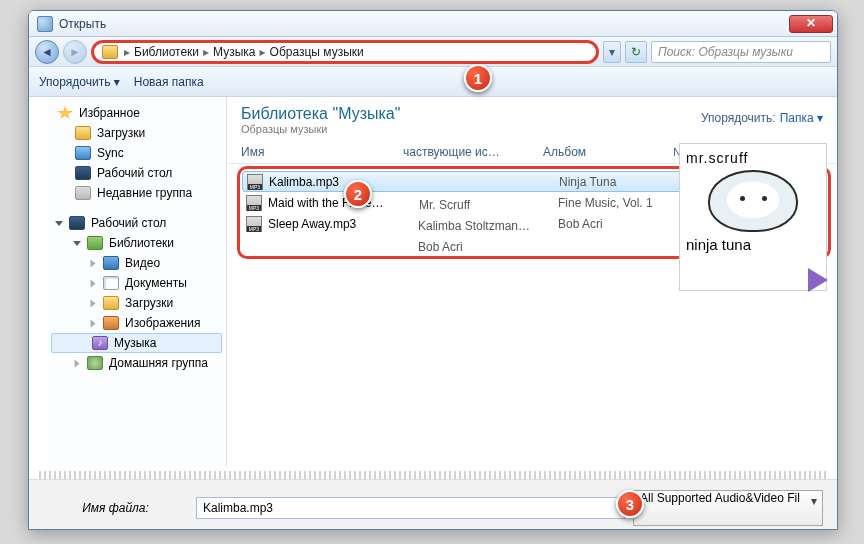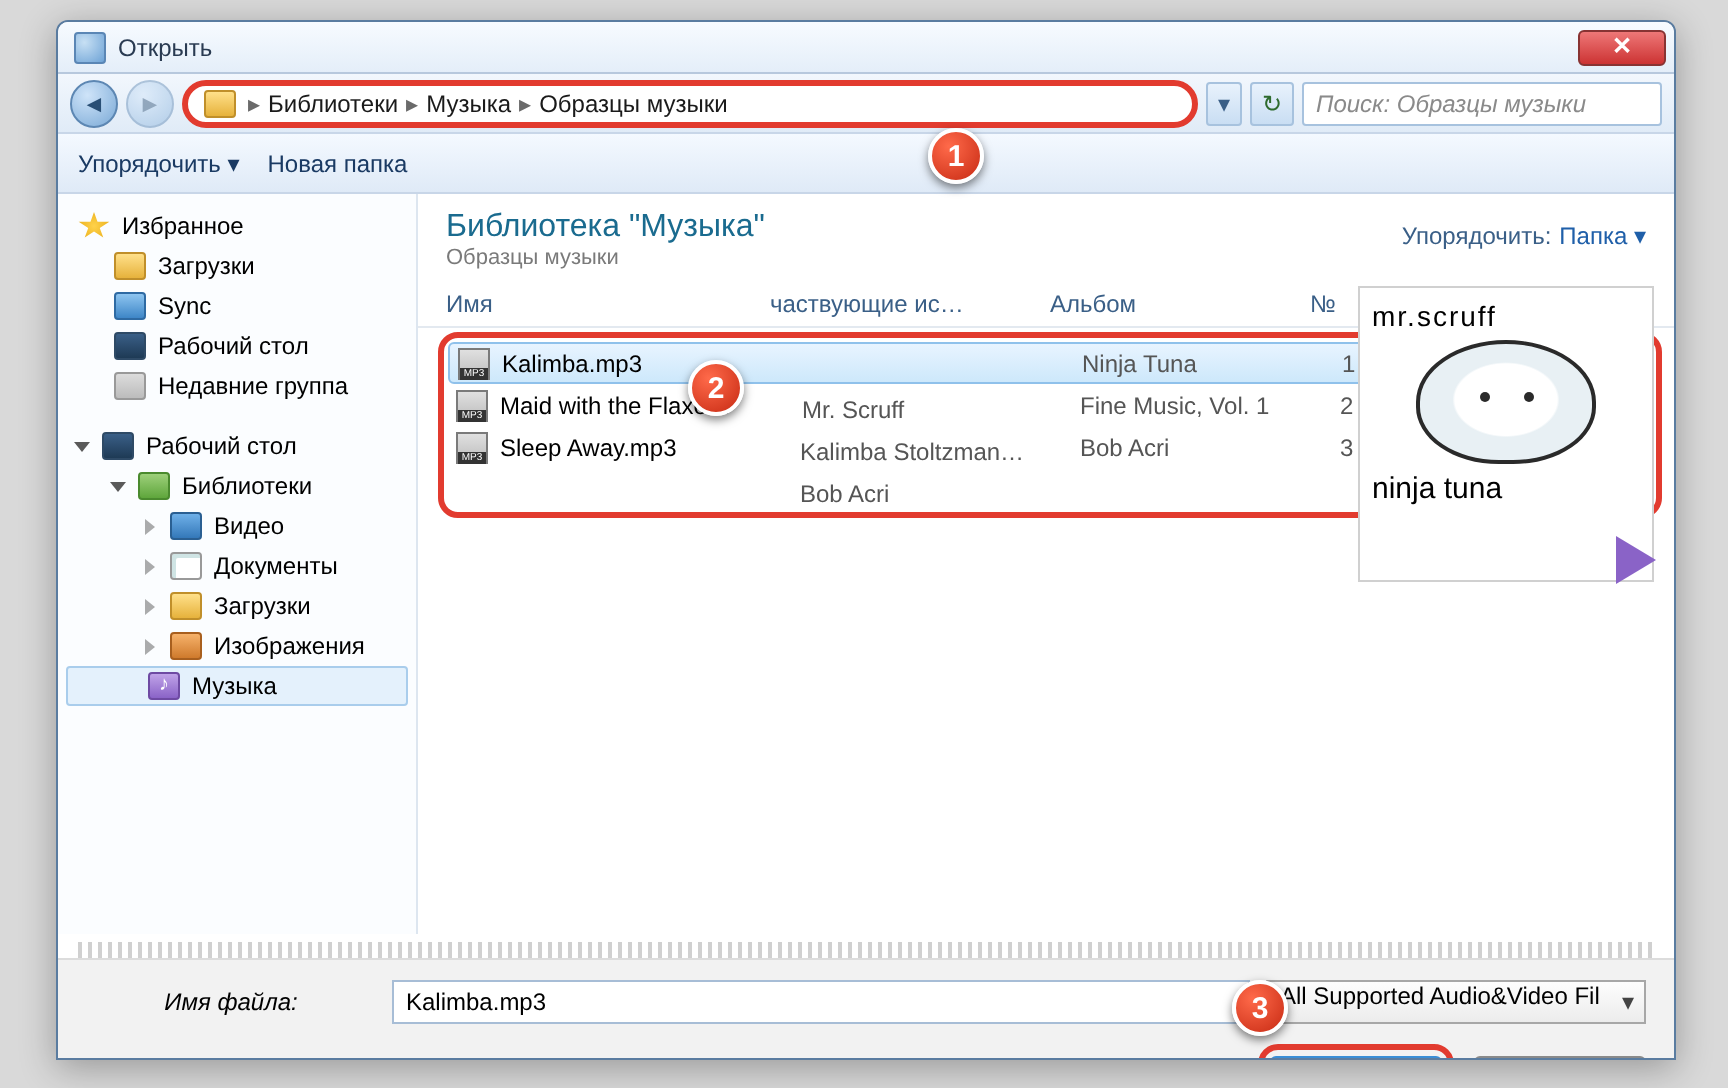--- a/index.html
+++ b/index.html
@@ -16,21 +16,21 @@
 .addr-wrap { flex: 1; height: 24px; border: 3px solid #e23b2f; border-radius: 12px; background: #fff; display: flex; align-items: center; padding: 0 8px; gap: 2px; position: relative; }
 .addr-wrap .lib-ic { width: 16px; height: 14px; background: linear-gradient(#ffe08a,#e6b23c); border: 1px solid #c08f2a; border-radius: 2px; margin-right: 4px; }
 .addr-wrap .sep { color: #6a6a6a; }
 .addr-wrap .crumb { color: #1a1a1a; padding: 2px 2px; }
 .addr-drop { width: 18px; height: 22px; background: linear-gradient(#e8f2fc,#c9def3); border: 1px solid #a7c2de; border-radius: 2px; display: flex; align-items: center; justify-content: center; color: #3a5f87; cursor: pointer; }
 .refresh { width: 22px; height: 22px; background: linear-gradient(#e8f2fc,#c9def3); border: 1px solid #a7c2de; border-radius: 2px; display: flex; align-items: center; justify-content: center; color: #2e6b2e; cursor: pointer; }
 .search { width: 180px; height: 22px; border: 1px solid #a7c2de; border-radius: 2px; background: #fff; padding: 0 6px; display: flex; align-items: center; color: #8a8a8a; font-style: italic; }
 .toolbar { height: 30px; background: linear-gradient(#f4f9ff,#dfeaf7); border-bottom: 1px solid #c8d6e8; display: flex; align-items: center; padding: 0 10px; gap: 14px; color: #1a3a63; }
 .toolbar .tb-item { cursor: pointer; }
 .body { display: flex; height: 370px; }
-.nav-pane { width: 180px; border-right: 1px solid #dde6f0; padding: 6px 0; overflow: hidden; background: #fbfdff; }
+.nav-pane { width: 180px; border-right: 1px solid #dde6f0; padding: 6px 0; overflow: hidden; background: #fbfdff; margin-left: 18px; }
 .nav-group { margin-bottom: 10px; }
 .nav-row { display: flex; align-items: center; height: 20px; padding: 0 4px 0 10px; gap: 6px; cursor: pointer; }
 .nav-row.child { padding-left: 28px; }
 .nav-row.gchild { padding-left: 44px; }
 .nav-row.sel { background: #e4f1fc; border: 1px solid #a9cdec; border-radius: 2px; margin: 0 4px; padding-left: 40px; }
 .ic { width: 16px; height: 14px; border-radius: 2px; flex-shrink: 0; }
 .ic-star { background: radial-gradient(circle,#ffd24a,#e6a813); clip-path: polygon(50% 0,61% 35%,98% 35%,68% 57%,79% 91%,50% 70%,21% 91%,32% 57%,2% 35%,39% 35%); border: none; }
 .ic-folder { background: linear-gradient(#ffe08a,#e6b23c); border: 1px solid #c08f2a; }
 .ic-blue { background: linear-gradient(#8ec5f0,#3e86c7); border: 1px solid #2e6aa3; }
 .ic-mon { background: linear-gradient(#3a5f87,#1e3a55); border: 1px solid #2e4a66; }
@@ -69,21 +69,21 @@
 .preview .blob { margin: 4px auto 0; width: 90px; height: 62px; background: radial-gradient(ellipse at 50% 48%, #fff 42%, #e8f0f4 44%); border: 2px solid #2a2a2a; border-radius: 50% 50% 46% 46%; position: relative; }
 .preview .blob::before, .preview .blob::after { content: ""; position: absolute; width: 5px; height: 5px; background: #2a2a2a; border-radius: 50%; top: 24px; }
 .preview .blob::before { left: 30px; } .preview .blob::after { left: 52px; }
 .preview .pt2 { font-size: 15px; margin-top: 4px; }
 .preview .play { position: absolute; right: -2px; bottom: -2px; width: 0; height: 0; border-left: 20px solid #8a63c7; border-top: 12px solid transparent; border-bottom: 12px solid transparent; }
 .grip { height: 8px; background: repeating-linear-gradient(90deg,#d0d0d0 0,#d0d0d0 2px,#fff 2px,#fff 5px); margin: 4px 10px 0; }
 .footer { padding: 10px 14px; background: #f2f2f2; border-top: 1px solid #dcdcdc; }
 .fn-row { display: flex; align-items: center; gap: 8px; margin-bottom: 10px; }
 .fn-label { width: 145px; text-align: center; font-style: italic; }
 .fn-input { flex: 1; height: 22px; border: 1px solid #a7bdd6; background: #fff; padding: 0 6px; }
-.filter { width: 190px; height: 22px; background: linear-gradient(#fdfdfd,#ececec); border: 1px solid #a7a7a7; padding: 0 18px 0 6px; position: relative; overflow: hidden; white-space: nowrap; cursor: pointer; }
+.filter { width: 190px; height: 36px; background: linear-gradient(#fdfdfd,#ececec); border: 1px solid #a7a7a7; padding: 0 18px 0 6px; position: relative; overflow: hidden; white-space: nowrap; cursor: pointer; }
 .filter::after { content: "▾"; position: absolute; right: 5px; top: 3px; color: #444; }
 .btn-row { display: flex; justify-content: flex-end; gap: 10px; align-items: center; }
 .btn { width: 86px; height: 24px; background: linear-gradient(#fdfdfd,#e4e4e4); border: 1px solid #8a8a8a; border-radius: 3px; text-align: center; line-height: 22px; cursor: pointer; }
 .btn.primary { border: 1px solid #3a8ed6; box-shadow: 0 0 0 1px #8fc8f4 inset; background: linear-gradient(#fafdff,#e3f2fd); }
 .btn-highlight { border: 3px solid #e23b2f; border-radius: 10px; padding: 3px; }
 .marker { position: absolute; width: 28px; height: 28px; border-radius: 50%; background: radial-gradient(circle at 35% 30%,#ff6a4a,#c72a13); border: 2px solid #fff; box-shadow: 0 2px 5px rgba(0,0,0,.5); color: #fff; font-weight: bold; font-size: 15px; text-align: center; line-height: 26px; z-index: 50; }
 .m1 { left: 464px; top: 64px; }
 .m2 { left: 344px; top: 180px; }
 .m3 { left: 616px; top: 490px; }
 </style>
@@ -174,20 +174,25 @@
             <span>Загрузки</span>
           </div>
         <div class="nav-row gchild">
             <span class="tri right"></span>
             <div class="ic ic-img"></div>
             <span>Изображения</span>
           </div>
         <div class="nav-row sel">
             <div class="ic ic-mus"></div>
             <span>Музыка</span>
+          </div>
+        <div class="nav-row child">
+            <span class="tri right"></span>
+            <div class="ic ic-grp"></div>
+            <span>Домашняя группа</span>
           </div>
       </div>
     </div>
 
     <div class="content">
       <div class="content-hdr">
         <div class="lib-title">Библиотека "Музыка"</div>
         <div class="lib-sub">Образцы музыки</div>
       </div>
       <div class="arrange">

